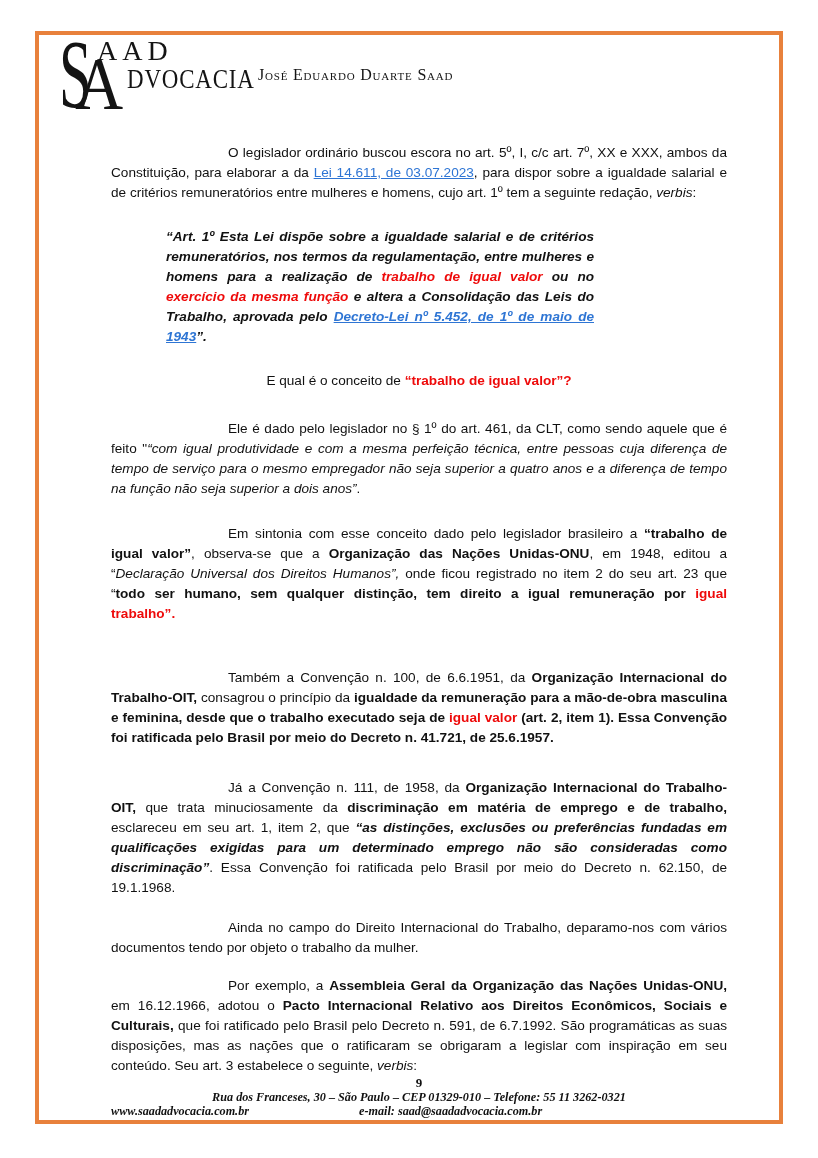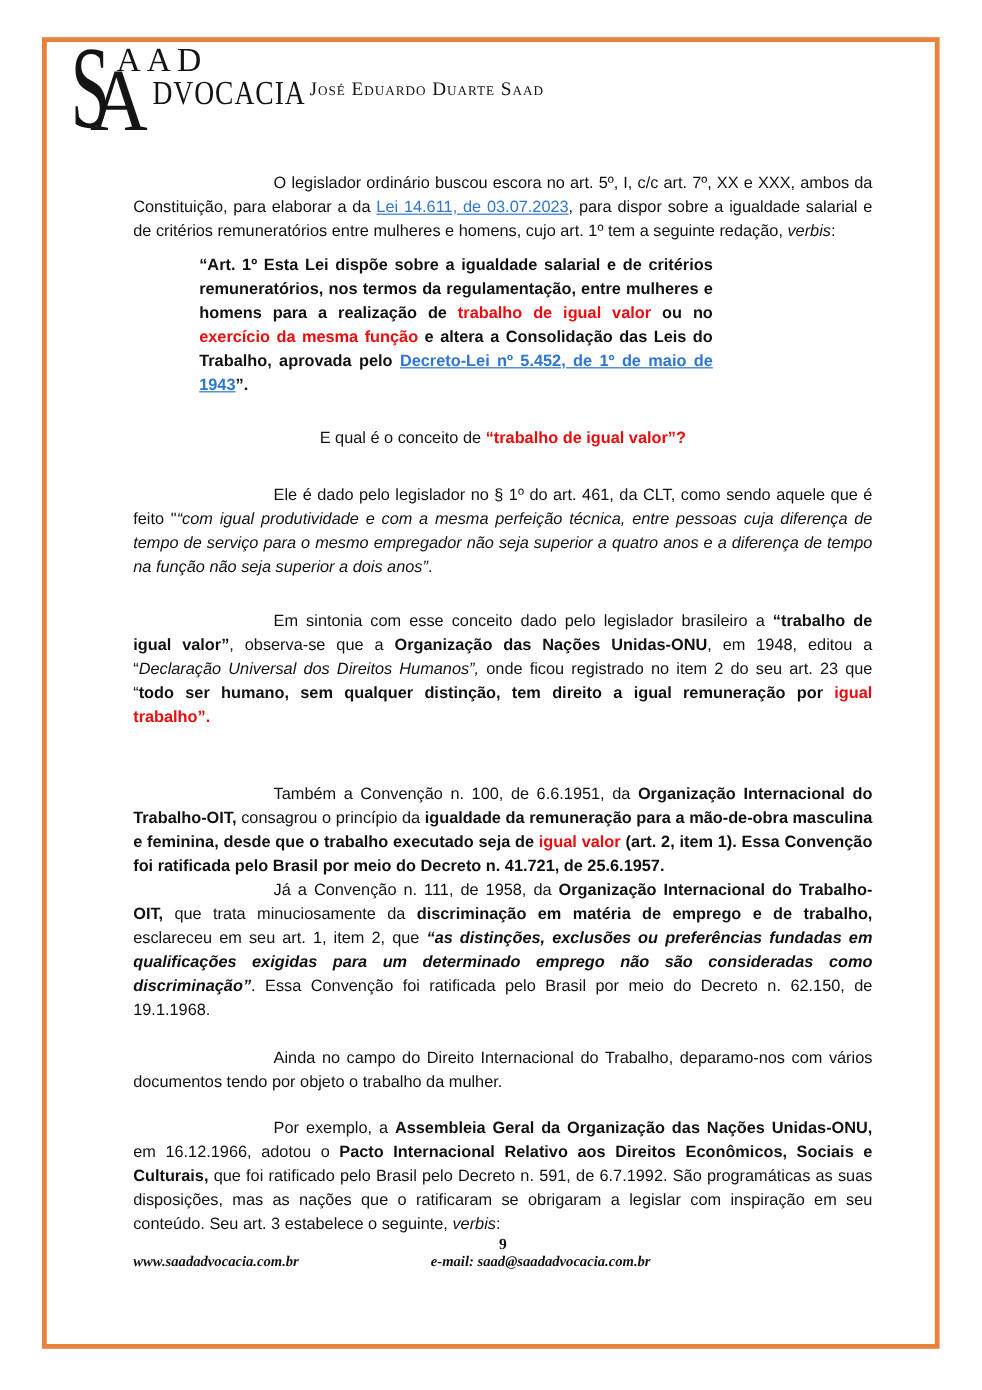--- a/index.html
+++ b/index.html
@@ -44,31 +44,32 @@
   .content{
     padding:0 52px 0 72px;
     font-size:13.6px;
     line-height:20px;
     text-align:justify;
   }
   p{margin:0;}
   .para{text-indent:117px;}
   .intro{margin-top:30px;}
   .quote{
-    margin:8px 0 0 55px;
+    margin:24px 0 0 55px;
     width:428px;
     font-weight:bold;
+    font-style:italic;
     text-align:justify;
     line-height:20px;
   }
   .question{margin-top:24px;text-align:center;text-indent:0;}
   .p-clt{margin-top:28px;}
   .p-onu{margin-top:25px;}
   .p-oit100{margin-top:44px;}
-  .p-oit111{}
+  .p-oit111{margin-top:30px;}
   .p-campo{margin-top:20px;}
   .p-pacto{margin-top:18px;}
   
   .b{font-weight:bold;}
   .i{font-style:italic;}
   .red{color:var(--red);}
   .link{color:var(--blue);text-decoration:underline;cursor:pointer;}
   
   .page-num{
     margin-top:0;
@@ -112,20 +113,21 @@
     <p class="para p-clt"><span>Ele é dado pelo legislador no § 1º do art. 461, da CLT, como sendo aquele que é feito "</span><span class="i">“com igual produtividade e com a mesma perfeição técnica, entre pessoas cuja diferença de tempo de serviço para o mesmo empregador não seja superior a quatro anos e a diferença de tempo na função não seja superior a dois anos”</span><span>.</span></p>
     <p class="para p-onu"><span>Em sintonia com esse conceito dado pelo legislador brasileiro a </span><span class="b">“trabalho de igual valor”</span><span>, observa-se que a </span><span class="b">Organização das Nações Unidas-ONU</span><span>, em 1948, editou a “</span><span class="i">Declaração Universal dos Direitos Humanos”,</span><span> onde ficou registrado no item 2 do seu art. 23 que “</span><span class="b">todo ser humano, sem qualquer distinção, tem direito a igual remuneração por </span><span class="b red">igual trabalho”.</span></p>
     <p class="para p-oit100"><span>Também a Convenção n. 100, de 6.6.1951, da </span><span class="b">Organização Internacional do Trabalho-OIT,</span><span> consagrou o princípio da </span><span class="b">igualdade da remuneração para a mão-de-obra masculina e feminina, desde que o trabalho executado seja de </span><span class="b red">igual valor</span><span class="b"> (art. 2, item 1). Essa Convenção foi ratificada pelo Brasil por meio do Decreto n. 41.721, de 25.6.1957.</span></p>
     <p class="para p-oit111"><span>Já a Convenção n. 111, de 1958, da </span><span class="b">Organização Internacional do Trabalho-OIT,</span><span> que trata minuciosamente da </span><span class="b">discriminação em matéria de emprego e de trabalho,</span><span> esclareceu em seu art. 1, item 2, que </span><span class="b i">“as distinções, exclusões ou preferências fundadas em qualificações exigidas para um determinado emprego não são consideradas como discriminação”</span><span>. Essa Convenção foi ratificada pelo Brasil por meio do Decreto n. 62.150, de 19.1.1968.</span></p>
     <p class="para p-campo"><span>Ainda no campo do Direito Internacional do Trabalho, deparamo-nos com vários documentos tendo por objeto o trabalho da mulher.</span></p>
     <p class="para p-pacto"><span>Por exemplo, a </span><span class="b">Assembleia Geral da Organização das Nações Unidas-ONU,</span><span> em 16.12.1966, adotou o </span><span class="b">Pacto Internacional Relativo aos Direitos Econômicos, Sociais e Culturais,</span><span> que foi ratificado pelo Brasil pelo Decreto n. 591, de 6.7.1992. São programáticas as suas disposições, mas as nações que o ratificaram se obrigaram a legislar com inspiração em seu conteúdo. Seu art. 3 estabelece o seguinte, </span><span class="i">verbis</span><span>:</span></p>
 
     <div class="page-num">9</div>
 
     <div class="footer">
+      <div class="footer-line1">Rua dos Franceses, 30 – São Paulo – CEP 01329-010 – Telefone: 55 11 3262-0321</div>
       <div class="footer-line2">
         <span>www.saadadvocacia.com.br</span>
         <span>e-mail: saad@saadadvocacia.com.br</span>
       </div>
     </div>
   </div>
 
 </div>
 
 </body></html>

